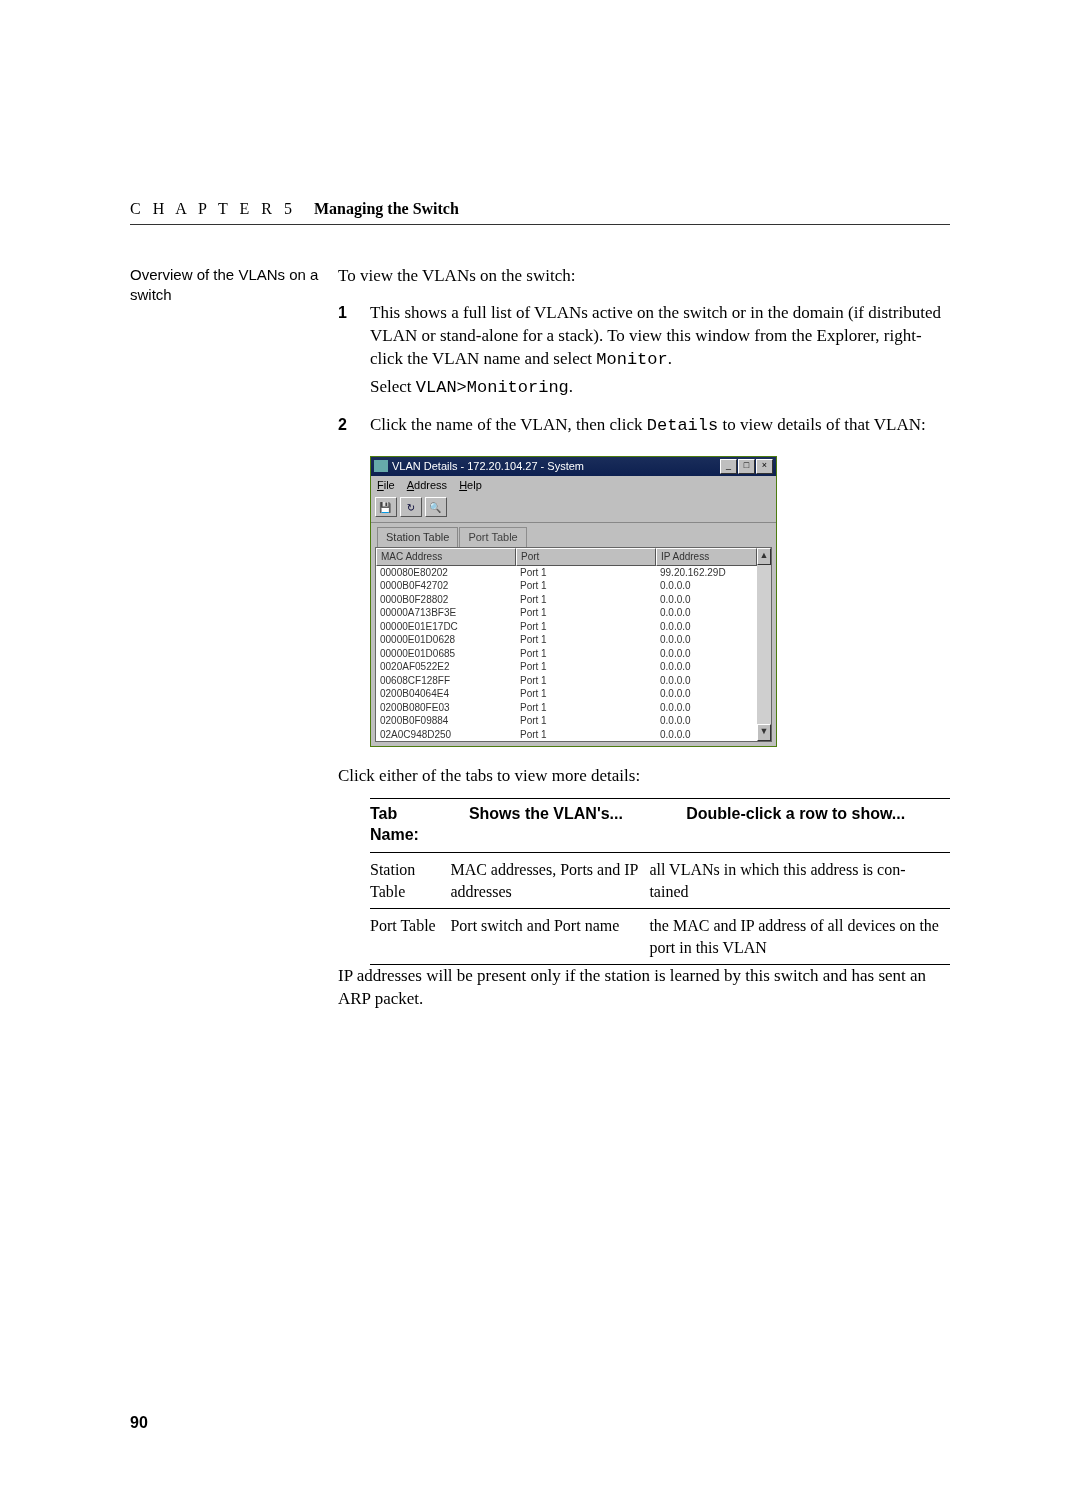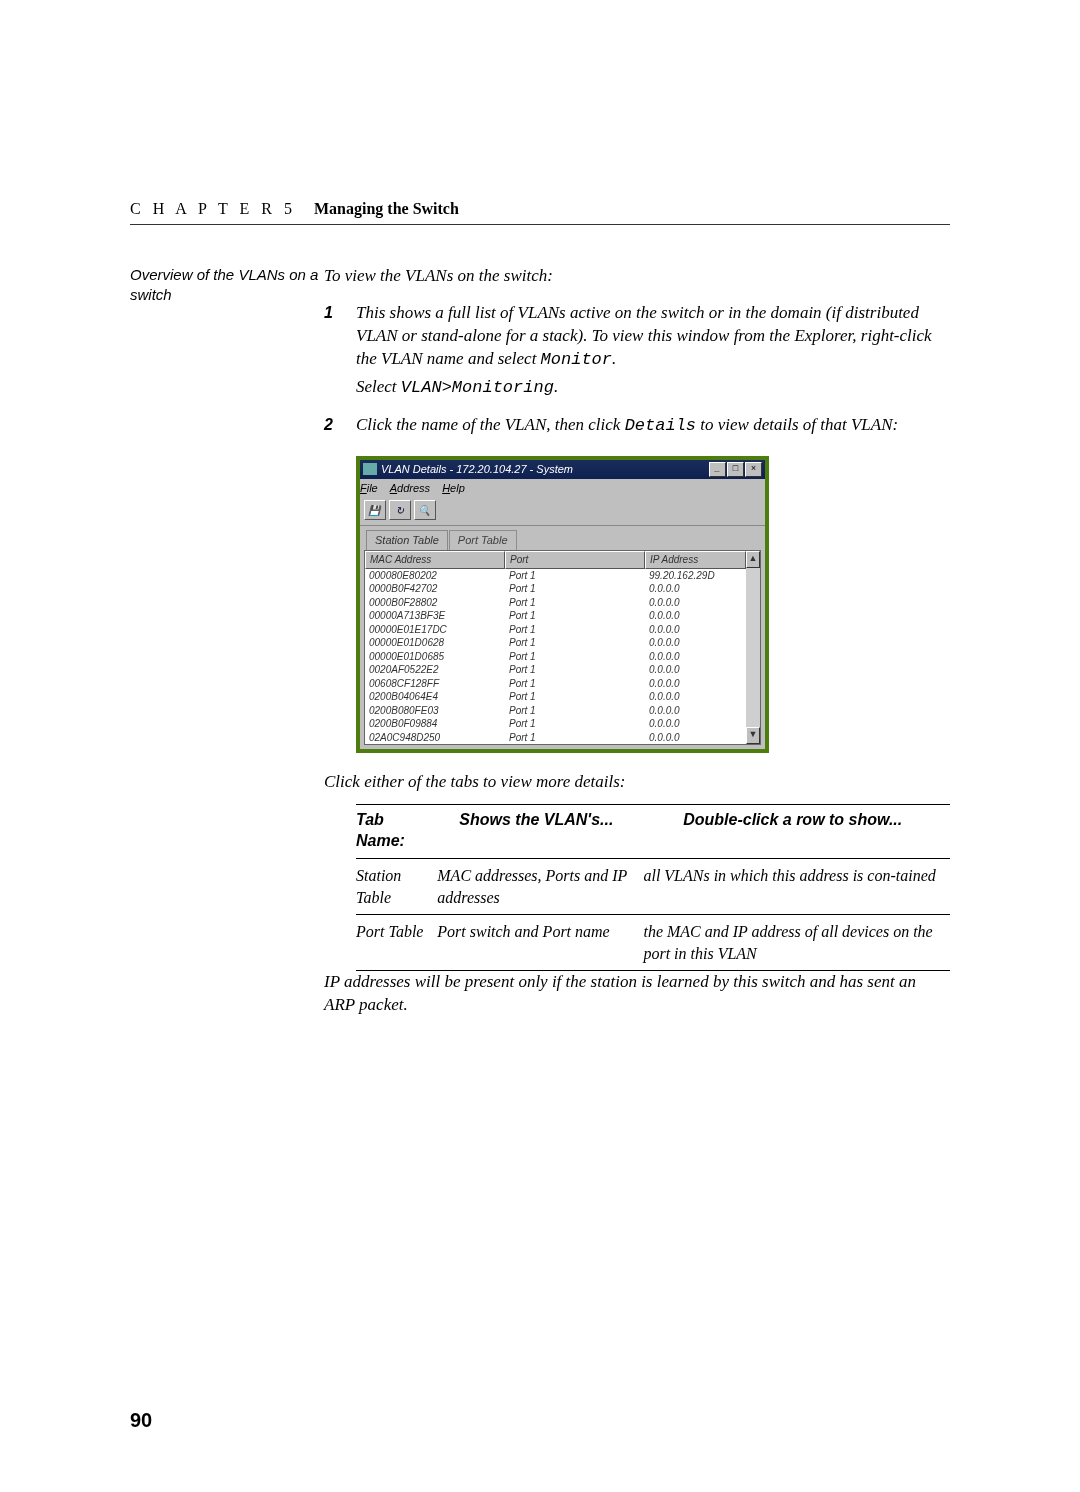--- a/index.html
+++ b/index.html
@@ -23,22 +23,21 @@
       font-weight: bold;
       letter-spacing: normal;
       margin-left: 10px;
     }
     .header-bottom-rule {
       border-top: 1px solid #333;
       margin-bottom: 40px;
     }
     .content-row {
       display: flex;
-      gap: 4px;
-      font-style: italic;
+      gap: 18px;
     }
     .sidebar {
       width: 190px;
       font-family: Helvetica, Arial, sans-serif;
       font-size: 15px;
       line-height: 1.35;
       flex-shrink: 0;
     }
     .main {
       flex: 1;
@@ -68,21 +67,21 @@
     }
     .step-body p {
       margin: 0;
     }
     .step-body p + p {
       margin-top: 4px;
     }
     .screenshot {
       margin: 18px 0 18px 32px;
       width: 405px;
-      border: 4px solid #4d7c0f;
+      border: 1px solid #4d7c0f;
       font-family: 'MS Sans Serif', Arial, sans-serif;
       font-size: 10px;
       color: #333;
       background: #bfbfbf;
     }
     .titlebar {
       background: linear-gradient(#1a2d5a, #0d2050);
       color: #fff;
       display: flex;
       align-items: center;
@@ -110,21 +109,21 @@
       border-bottom-color: #333;
       font-size: 9px;
       line-height: 11px;
       text-align: center;
       color: #000;
     }
     .menubar {
       background: #bfbfbf;
       display: flex;
       gap: 12px;
-      padding: 2px 0;
+      padding: 2px 6px;
       font-size: 11px;
       color: #000;
     }
     .menubar span:first-letter { text-decoration: underline; }
     .toolbar {
       background: #bfbfbf;
       display: flex;
       gap: 3px;
       padding: 3px 4px 5px 4px;
       border-bottom: 1px solid #888;
@@ -237,21 +236,21 @@
     }
     .note-text {
       margin: 20px 0 0 32px;
     }
     .page-num {
       position: absolute;
       bottom: 60px;
       left: 130px;
       font-family: Helvetica, Arial, sans-serif;
       font-weight: bold;
-      font-size: 20px;
+      font-size: 16px;
     }
   </style>
 </head>
 <body>
 
 <div class="page">
   <div class="chapter-header">
     <span>C H A P T E R 5</span>
     <span class="bold">Managing the Switch</span>
   </div>

